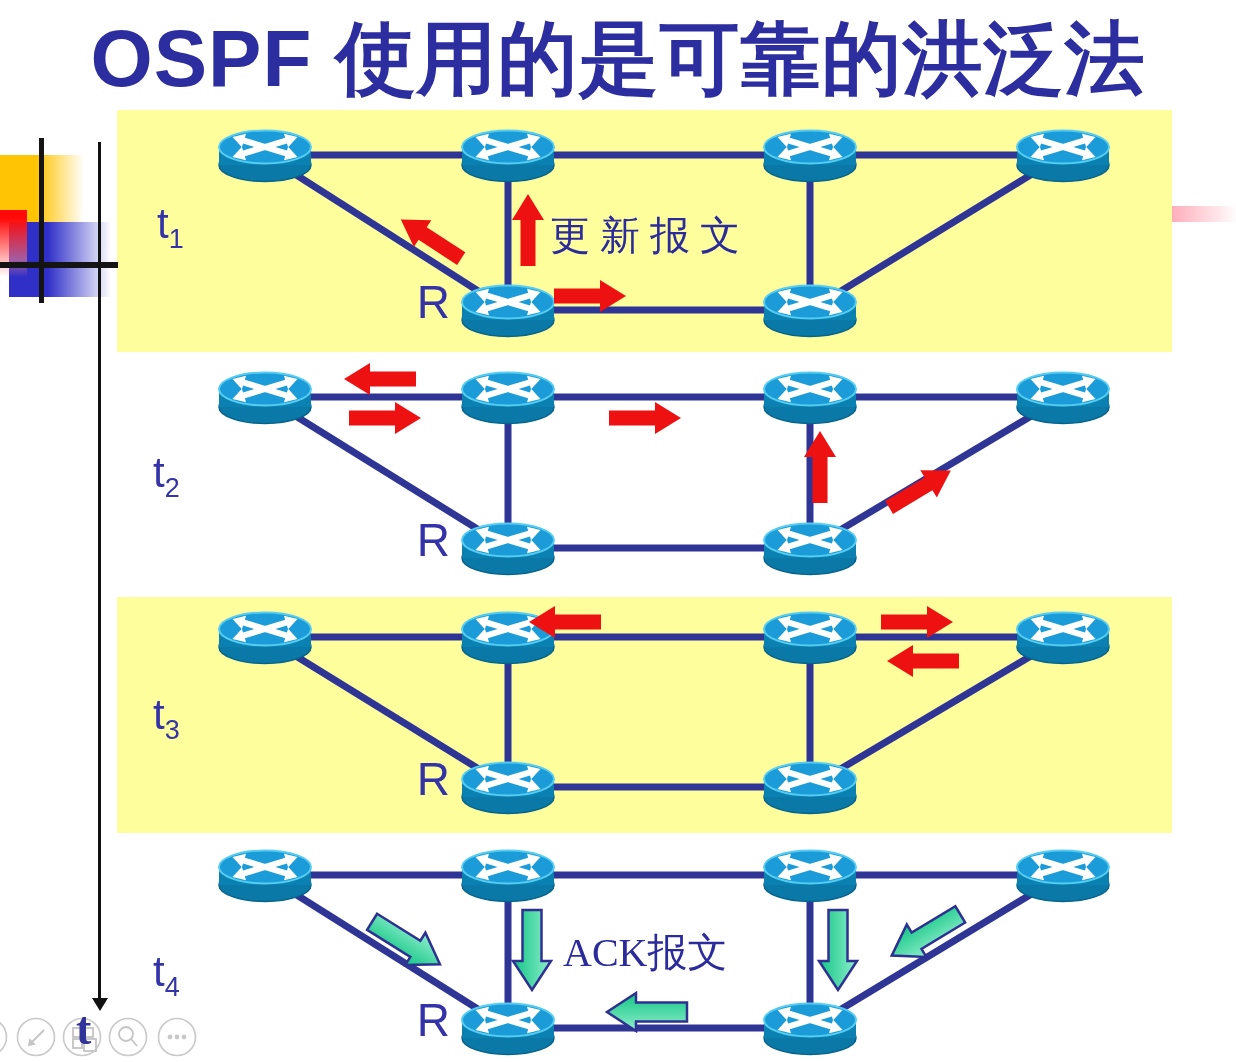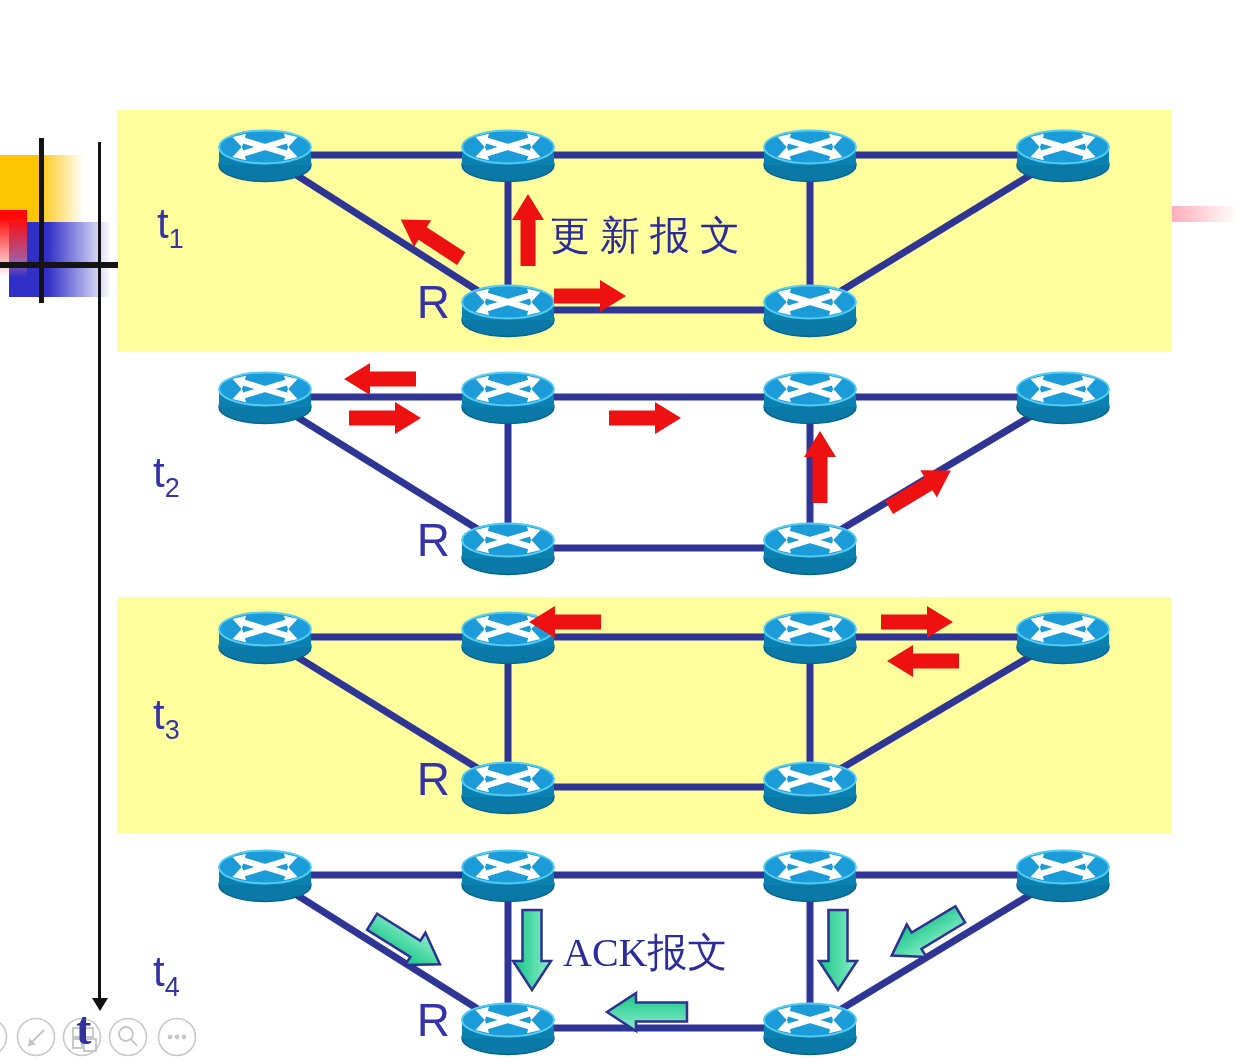--- a/index.html
+++ b/index.html
@@ -144,20 +144,21 @@
           <text x="563" y="966" fill="#2B2B9B" font-size="40" letter-spacing="0" font-family="&quot;Liberation Serif&quot;,&quot;DejaVu Serif&quot;,serif">ACK报文</text>
           <path d="M-40 -9.5 L11 -9.5 L11 -19 L40 0 L11 19 L11 9.5 L-40 9.5 Z" fill="url(#greenGrad)" stroke="#2E3192" stroke-width="2.5" transform="translate(406,943) rotate(32)"></path>
           <path d="M-40 -9.5 L11 -9.5 L11 -19 L40 0 L11 19 L11 9.5 L-40 9.5 Z" fill="url(#greenGrad)" stroke="#2E3192" stroke-width="2.5" transform="translate(532,950) rotate(90)"></path>
           <path d="M-40 -9.5 L11 -9.5 L11 -19 L40 0 L11 19 L11 9.5 L-40 9.5 Z" fill="url(#greenGrad)" stroke="#2E3192" stroke-width="2.5" transform="translate(647,1012) rotate(180)"></path>
           <path d="M-40 -9.5 L11 -9.5 L11 -19 L40 0 L11 19 L11 9.5 L-40 9.5 Z" fill="url(#greenGrad)" stroke="#2E3192" stroke-width="2.5" transform="translate(838,950) rotate(90)"></path>
           <path d="M-40 -9.5 L11 -9.5 L11 -19 L40 0 L11 19 L11 9.5 L-40 9.5 Z" fill="url(#greenGrad)" stroke="#2E3192" stroke-width="2.5" transform="translate(926,935) rotate(149)"></path>
         </g>
       </g>
   </svg>
 
+  <div id="title">OSPF 使用的是可靠的洪泛法</div>
 
   <div class="deco" id="deco-yellow"></div>
   <div class="deco" id="deco-blue"></div>
   <div class="deco" id="deco-red"></div>
   <div class="deco" id="deco-vline"></div>
   <div class="deco" id="deco-hline"></div>
   <div class="deco" id="deco-pink"></div>
 
   <div id="timeline-line"></div>
   <div id="timeline-head"></div>

